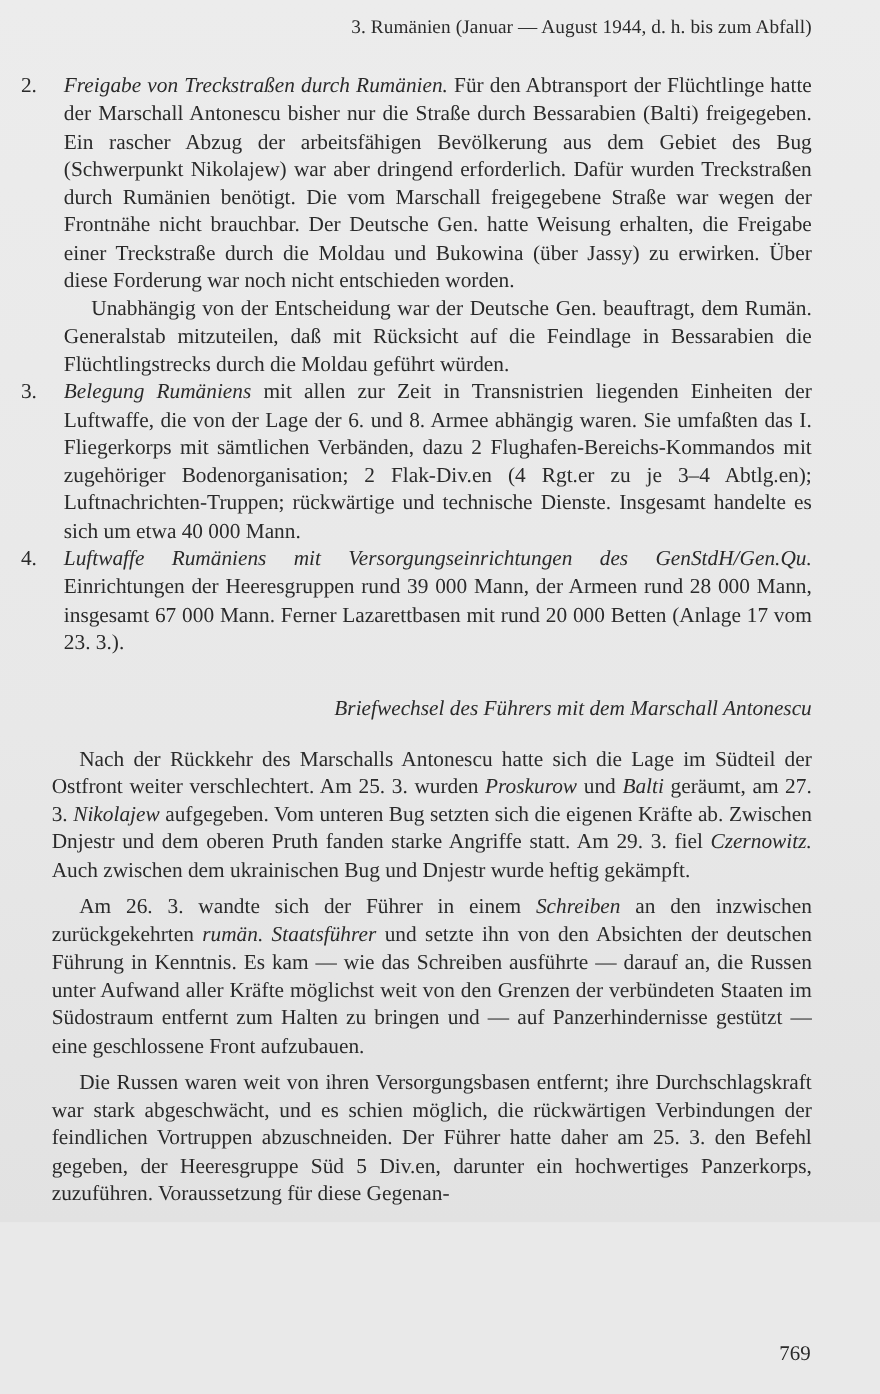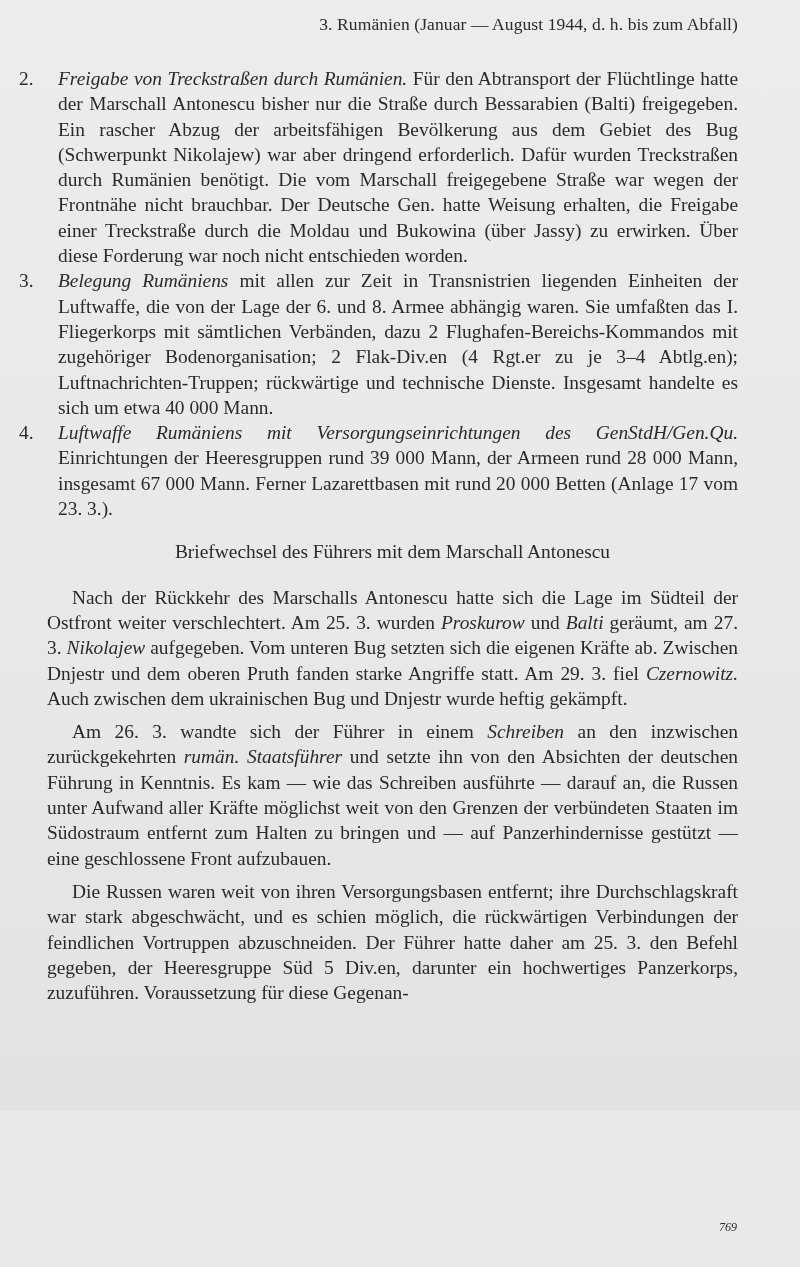--- a/index.html
+++ b/index.html
@@ -27,41 +27,41 @@
   .item {
     position: relative; padding-left: 25px; margin: 0;
   }
   .item .num {
     position: absolute; left: -14px; top: 0;
   }
   p { margin: 0; font-family: Liberation Serif, serif; }
   .indent { text-indent: 25px; }
   .para { padding-left: 14px; }
   .heading {
-    text-align: center; 
-    margin-top: 18px; margin-bottom: 20px;
+    text-align: right; font-style: italic;
+    margin-top: 35px; margin-bottom: 20px;
     padding-left: 14px;
   }
   em { font-style: italic; }
   .page-number {
     position: absolute; top: 1220px; right: 63px;
-    font-size: 12px;
-    font-style: italic;
+    font-size: 19px;
   }
 </style>
 </head>
 <body>
 
 <div class="page">
   <div class="running-head">3. Rumänien (Januar — August 1944, d. h. bis zum Abfall)</div>
 
   <div class="body">
     <div class="item">
       <span class="num">2.</span>
       <p><em>Freigabe von Treckstraßen durch Rumänien.</em><span> Für den Abtransport der Flüchtlinge hatte der Marschall Antonescu bisher nur die Straße durch Bessarabien (Balti) freigegeben. Ein rascher Abzug der arbeitsfähigen Bevölkerung aus dem Gebiet des Bug (Schwerpunkt Nikolajew) war aber dringend erforderlich. Dafür wurden Treckstraßen durch Rumänien benötigt. Die vom Marschall freigegebene Straße war wegen der Frontnähe nicht brauchbar. Der Deutsche Gen. hatte Weisung erhalten, die Freigabe einer Treckstraße durch die Moldau und Bukowina (über Jassy) zu erwirken. Über diese Forderung war noch nicht entschieden worden.</span></p>
+      <p class="indent">Unabhängig von der Entscheidung war der Deutsche Gen. beauftragt, dem Rumän. Generalstab mitzuteilen, daß mit Rücksicht auf die Feindlage in Bessarabien die Flüchtlingstrecks durch die Moldau geführt würden.</p>
     </div>
     <div class="item">
       <span class="num">3.</span>
       <p><em>Belegung Rumäniens</em><span> mit allen zur Zeit in Transnistrien liegenden Einheiten der Luftwaffe, die von der Lage der 6. und 8. Armee abhängig waren. Sie umfaßten das I. Fliegerkorps mit sämtlichen Verbänden, dazu 2 Flughafen-Bereichs-Kommandos mit zugehöriger Bodenorganisation; 2 Flak-Div.en (4 Rgt.er zu je 3–4 Abtlg.en); Luftnachrichten-Truppen; rückwärtige und technische Dienste. Insgesamt handelte es sich um etwa 40 000 Mann.</span></p>
     </div>
     <div class="item">
       <span class="num">4.</span>
       <p><em>Luftwaffe Rumäniens mit Versorgungseinrichtungen des GenStdH/Gen.Qu.</em><span> Einrichtungen der Heeresgruppen rund 39 000 Mann, der Armeen rund 28 000 Mann, insgesamt 67 000 Mann. Ferner Lazarettbasen mit rund 20 000 Betten (Anlage 17 vom 23. 3.).</span></p>
     </div>
 

